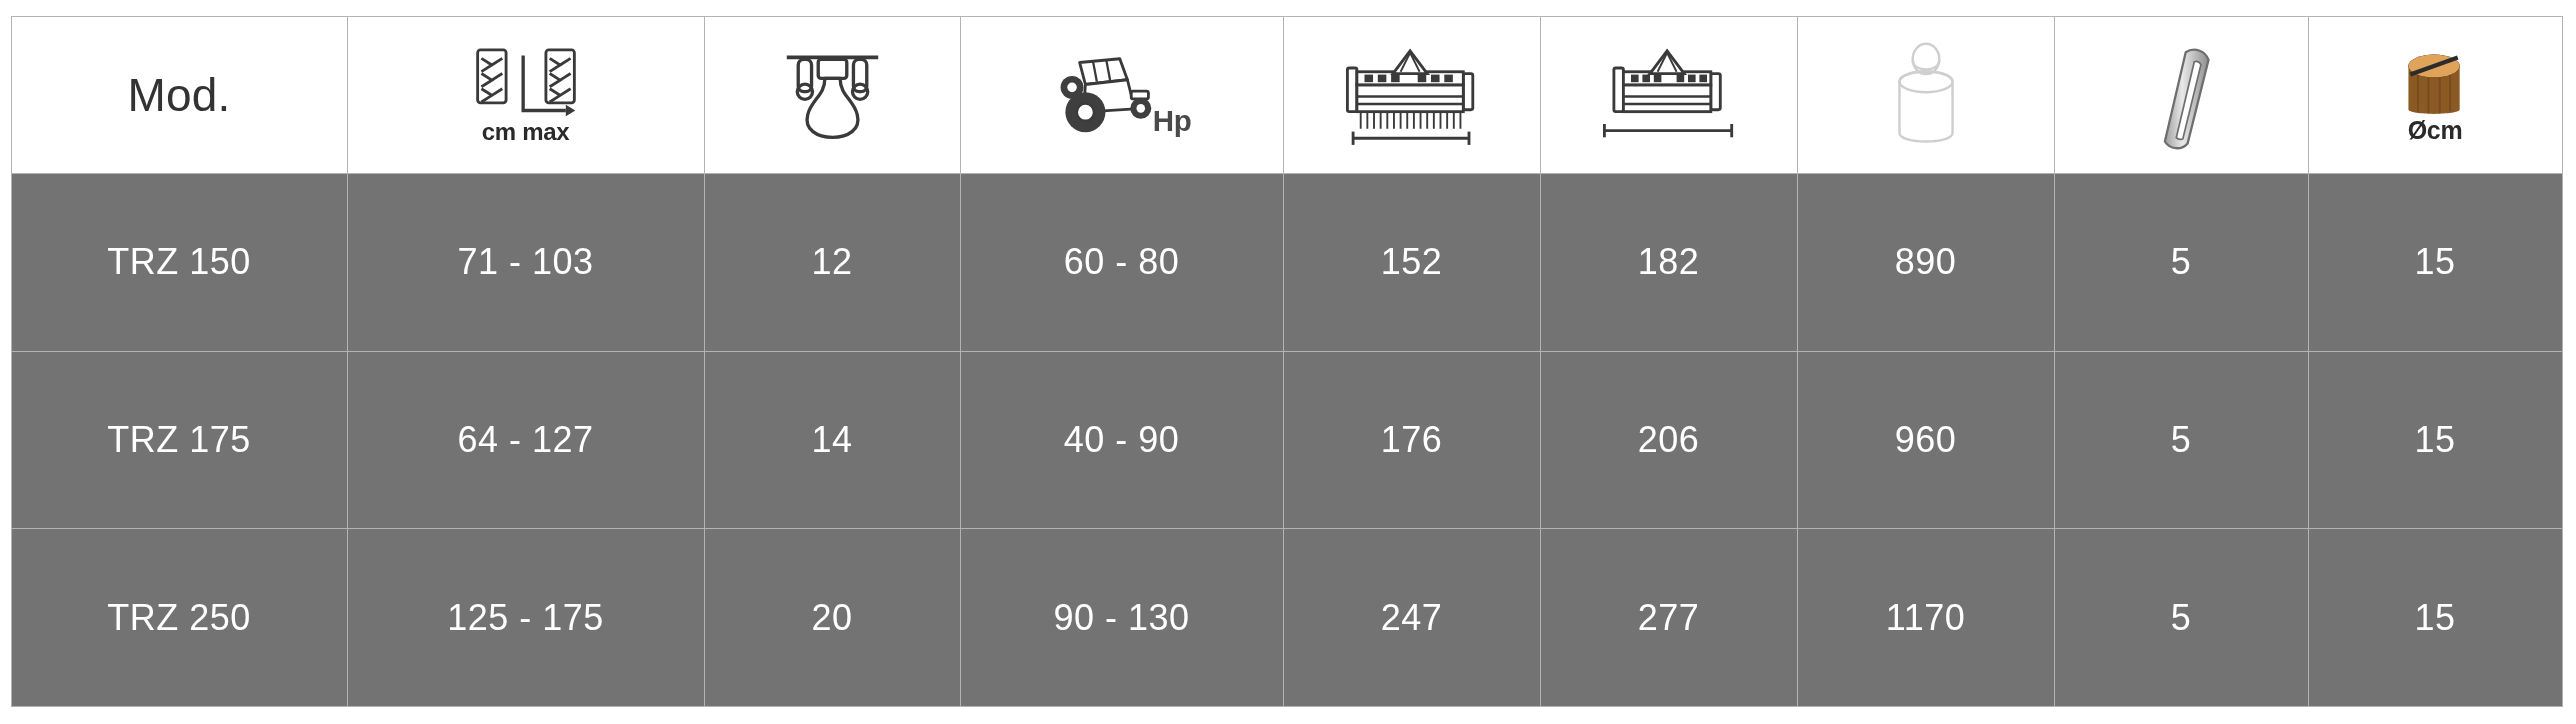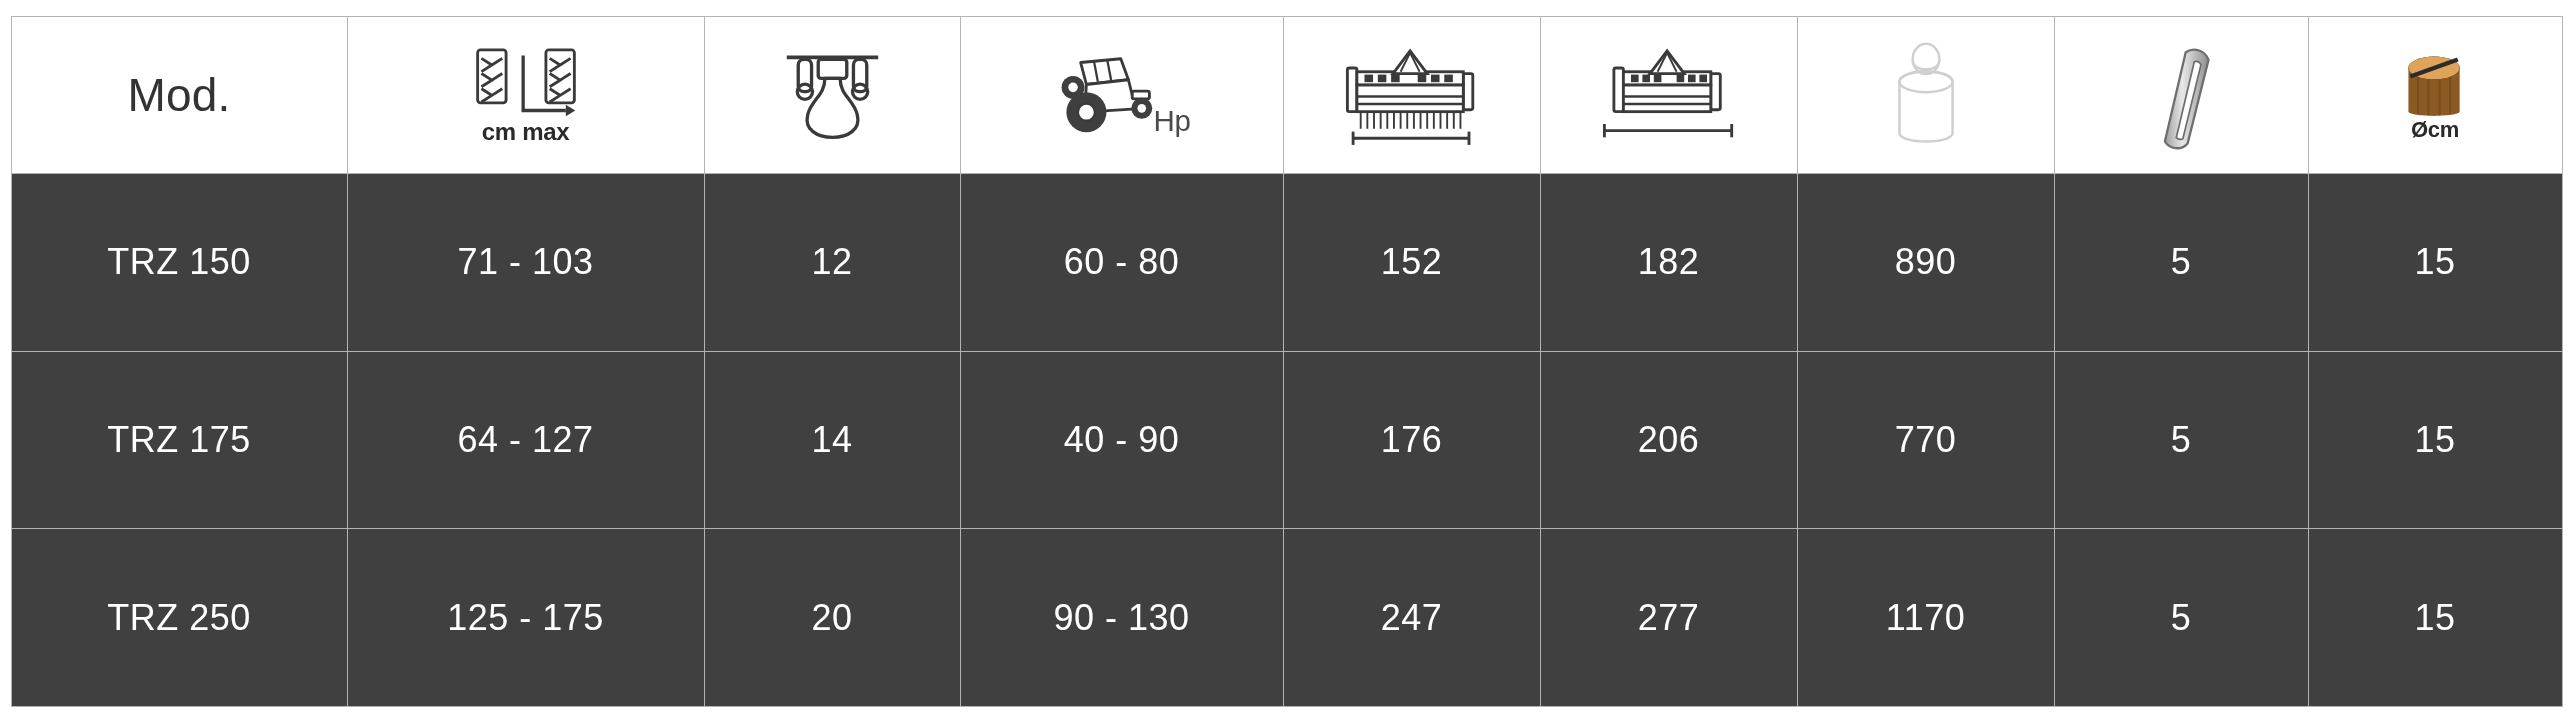--- a/index.html
+++ b/index.html
@@ -81,39 +81,39 @@
   
   .tractor-row {
     display: flex;
     align-items: flex-end;
     justify-content: center;
   }
   .tractor-row .icon-caption {
     margin-left: -5.7px;
     margin-bottom: 1.9px;
     font-size: 29.5px;
-    font-weight: 400;
+    font-weight: 700;
     color: #4a4a4a;
   }
   .log-row {
     display: flex;
     flex-direction: column;
     align-items: center;
   }
   .log-row .icon-caption {
     margin-top: -3.8px;
-    font-size: 22px;
+    font-size: 25px;
   }
 
   
   tbody tr {
     height: 107px;
   }
   tbody td {
-    background: #404040;
+    background: #737373;
     color: #ffffff;
     font-size: 36px;
     font-weight: 400;
     letter-spacing: 0.5px;
     font-family: "Liberation Sans", sans-serif;
   }
   tbody td.model-cell {
     font-size: 36px;
   }
 
@@ -382,21 +382,21 @@
         <td>5</td>
         <td>15</td>
       </tr>
       <tr>
         <td class="model-cell">TRZ 175</td>
         <td>64 - 127</td>
         <td>14</td>
         <td>40 - 90</td>
         <td>176</td>
         <td>206</td>
-        <td>770</td>
+        <td>960</td>
         <td>5</td>
         <td>15</td>
       </tr>
       <tr>
         <td class="model-cell">TRZ 250</td>
         <td>125 - 175</td>
         <td>20</td>
         <td>90 - 130</td>
         <td>247</td>
         <td>277</td>

